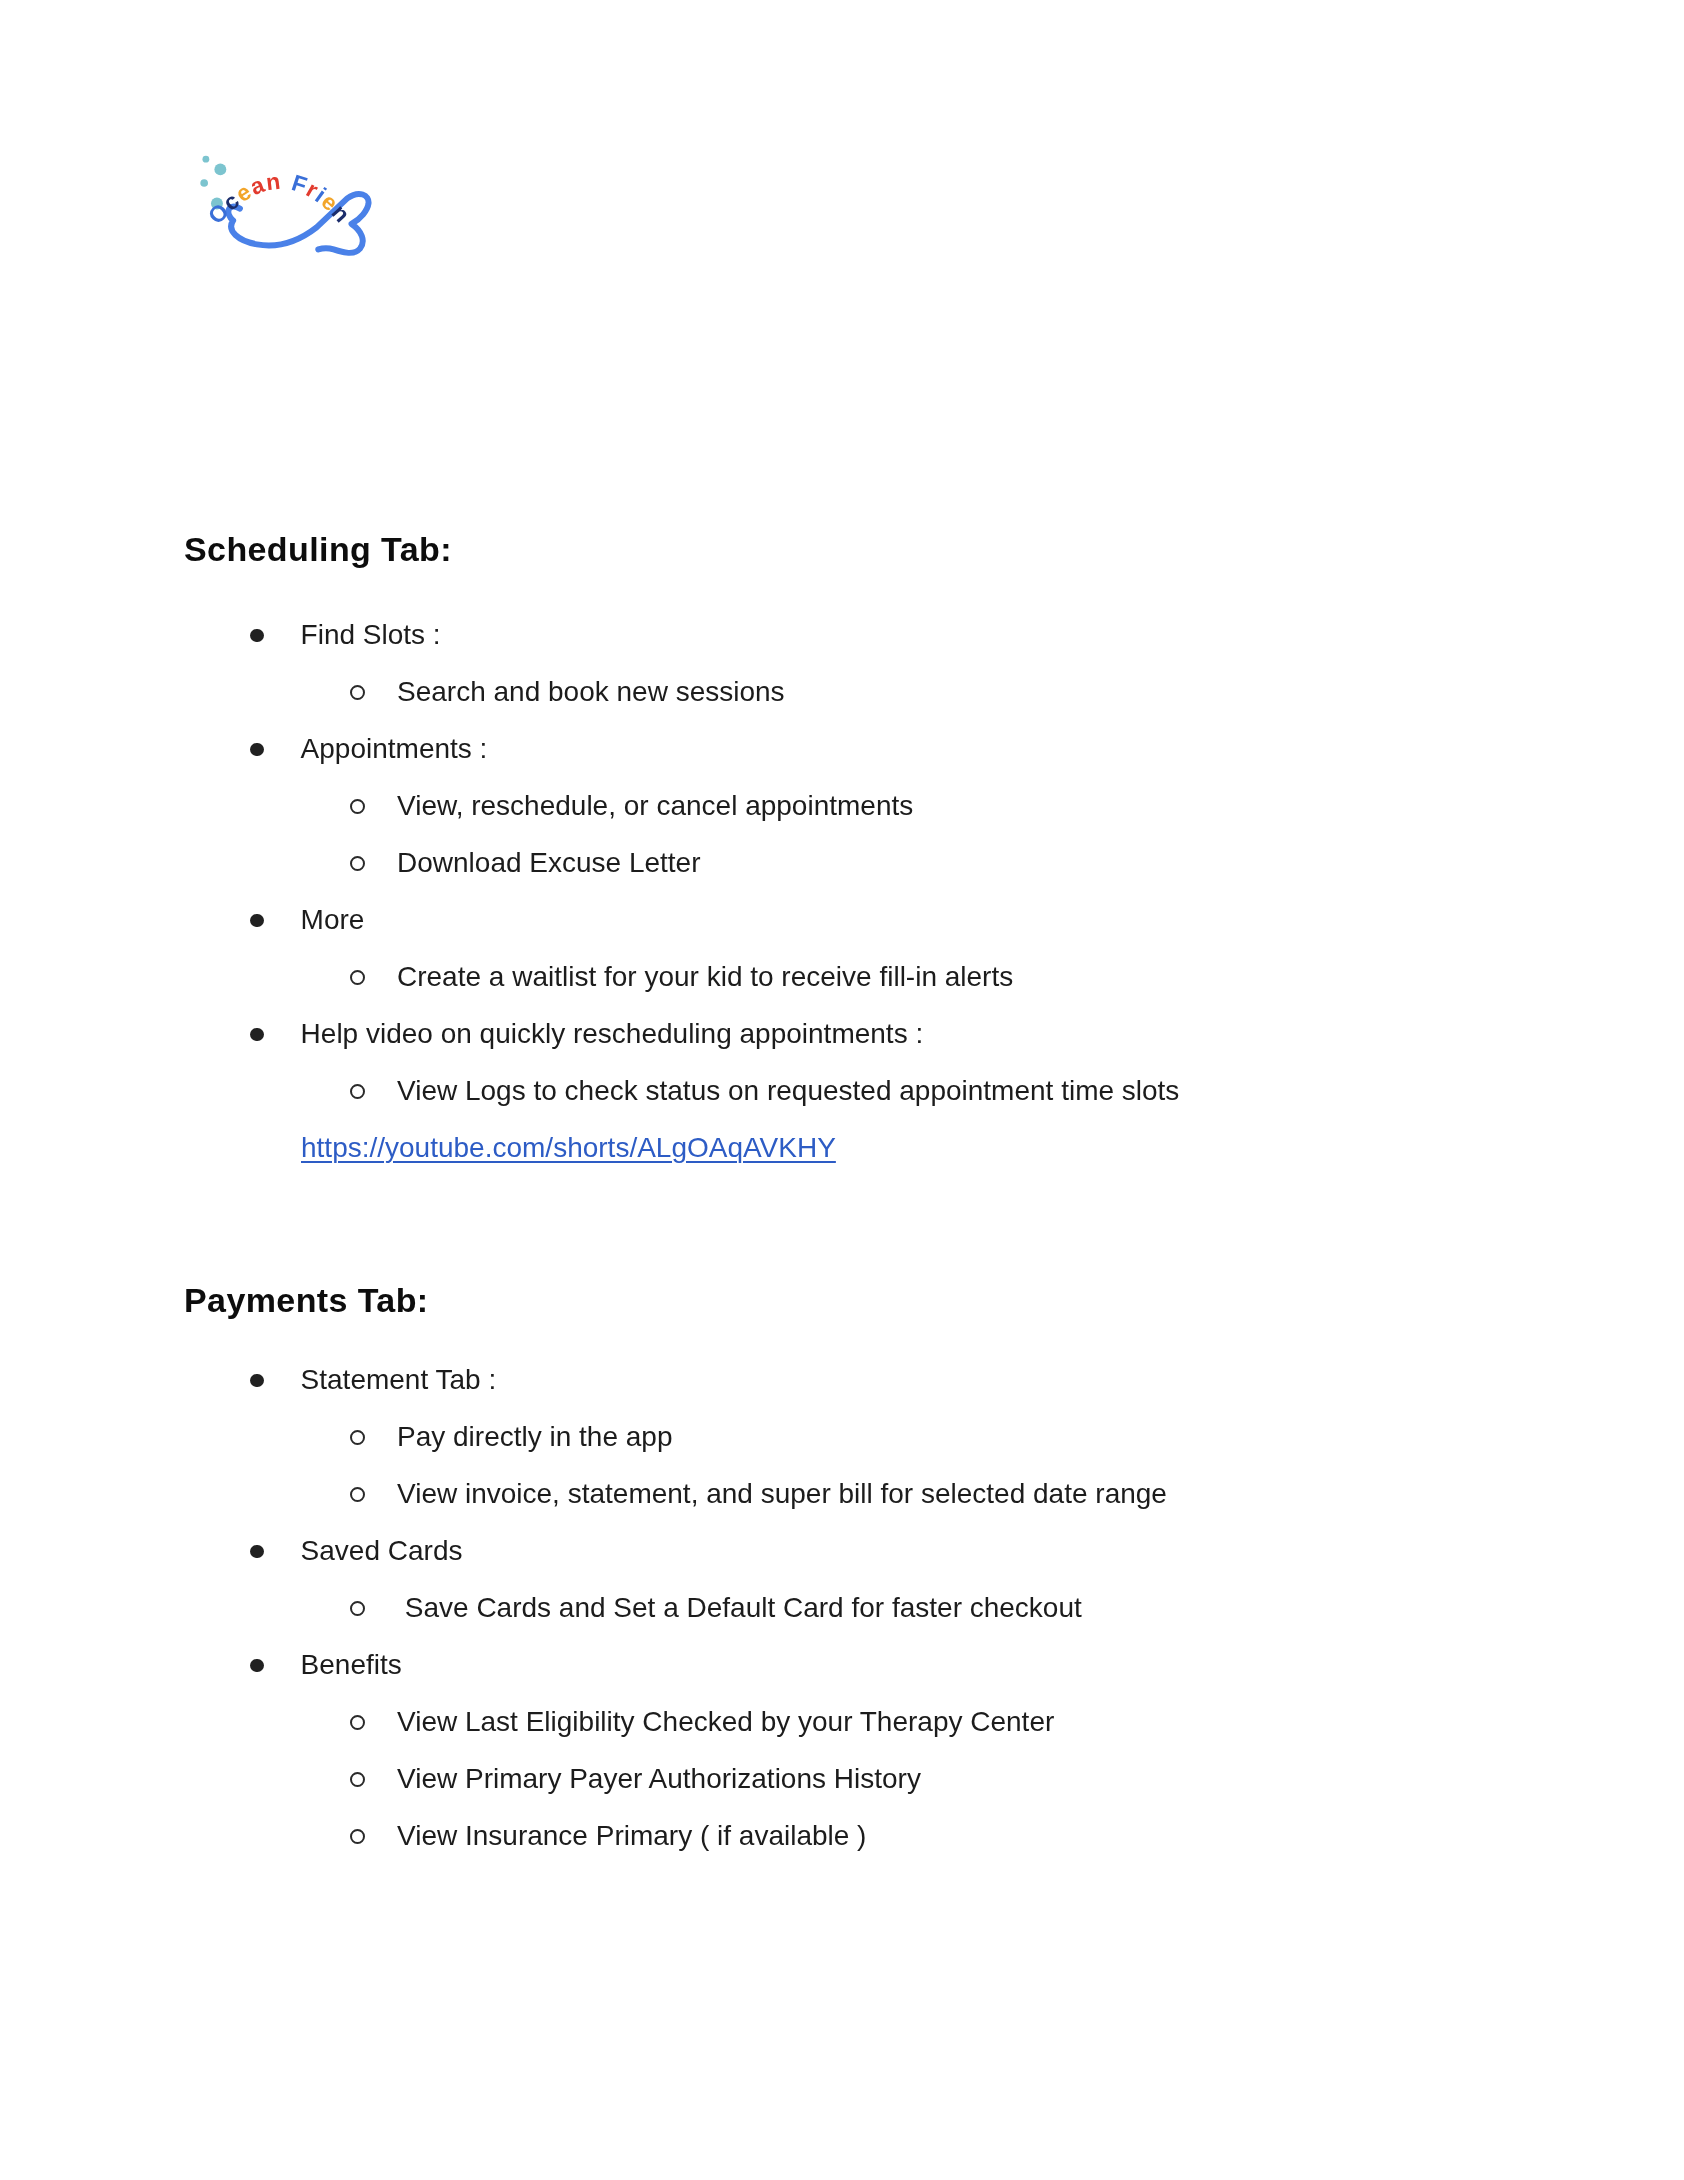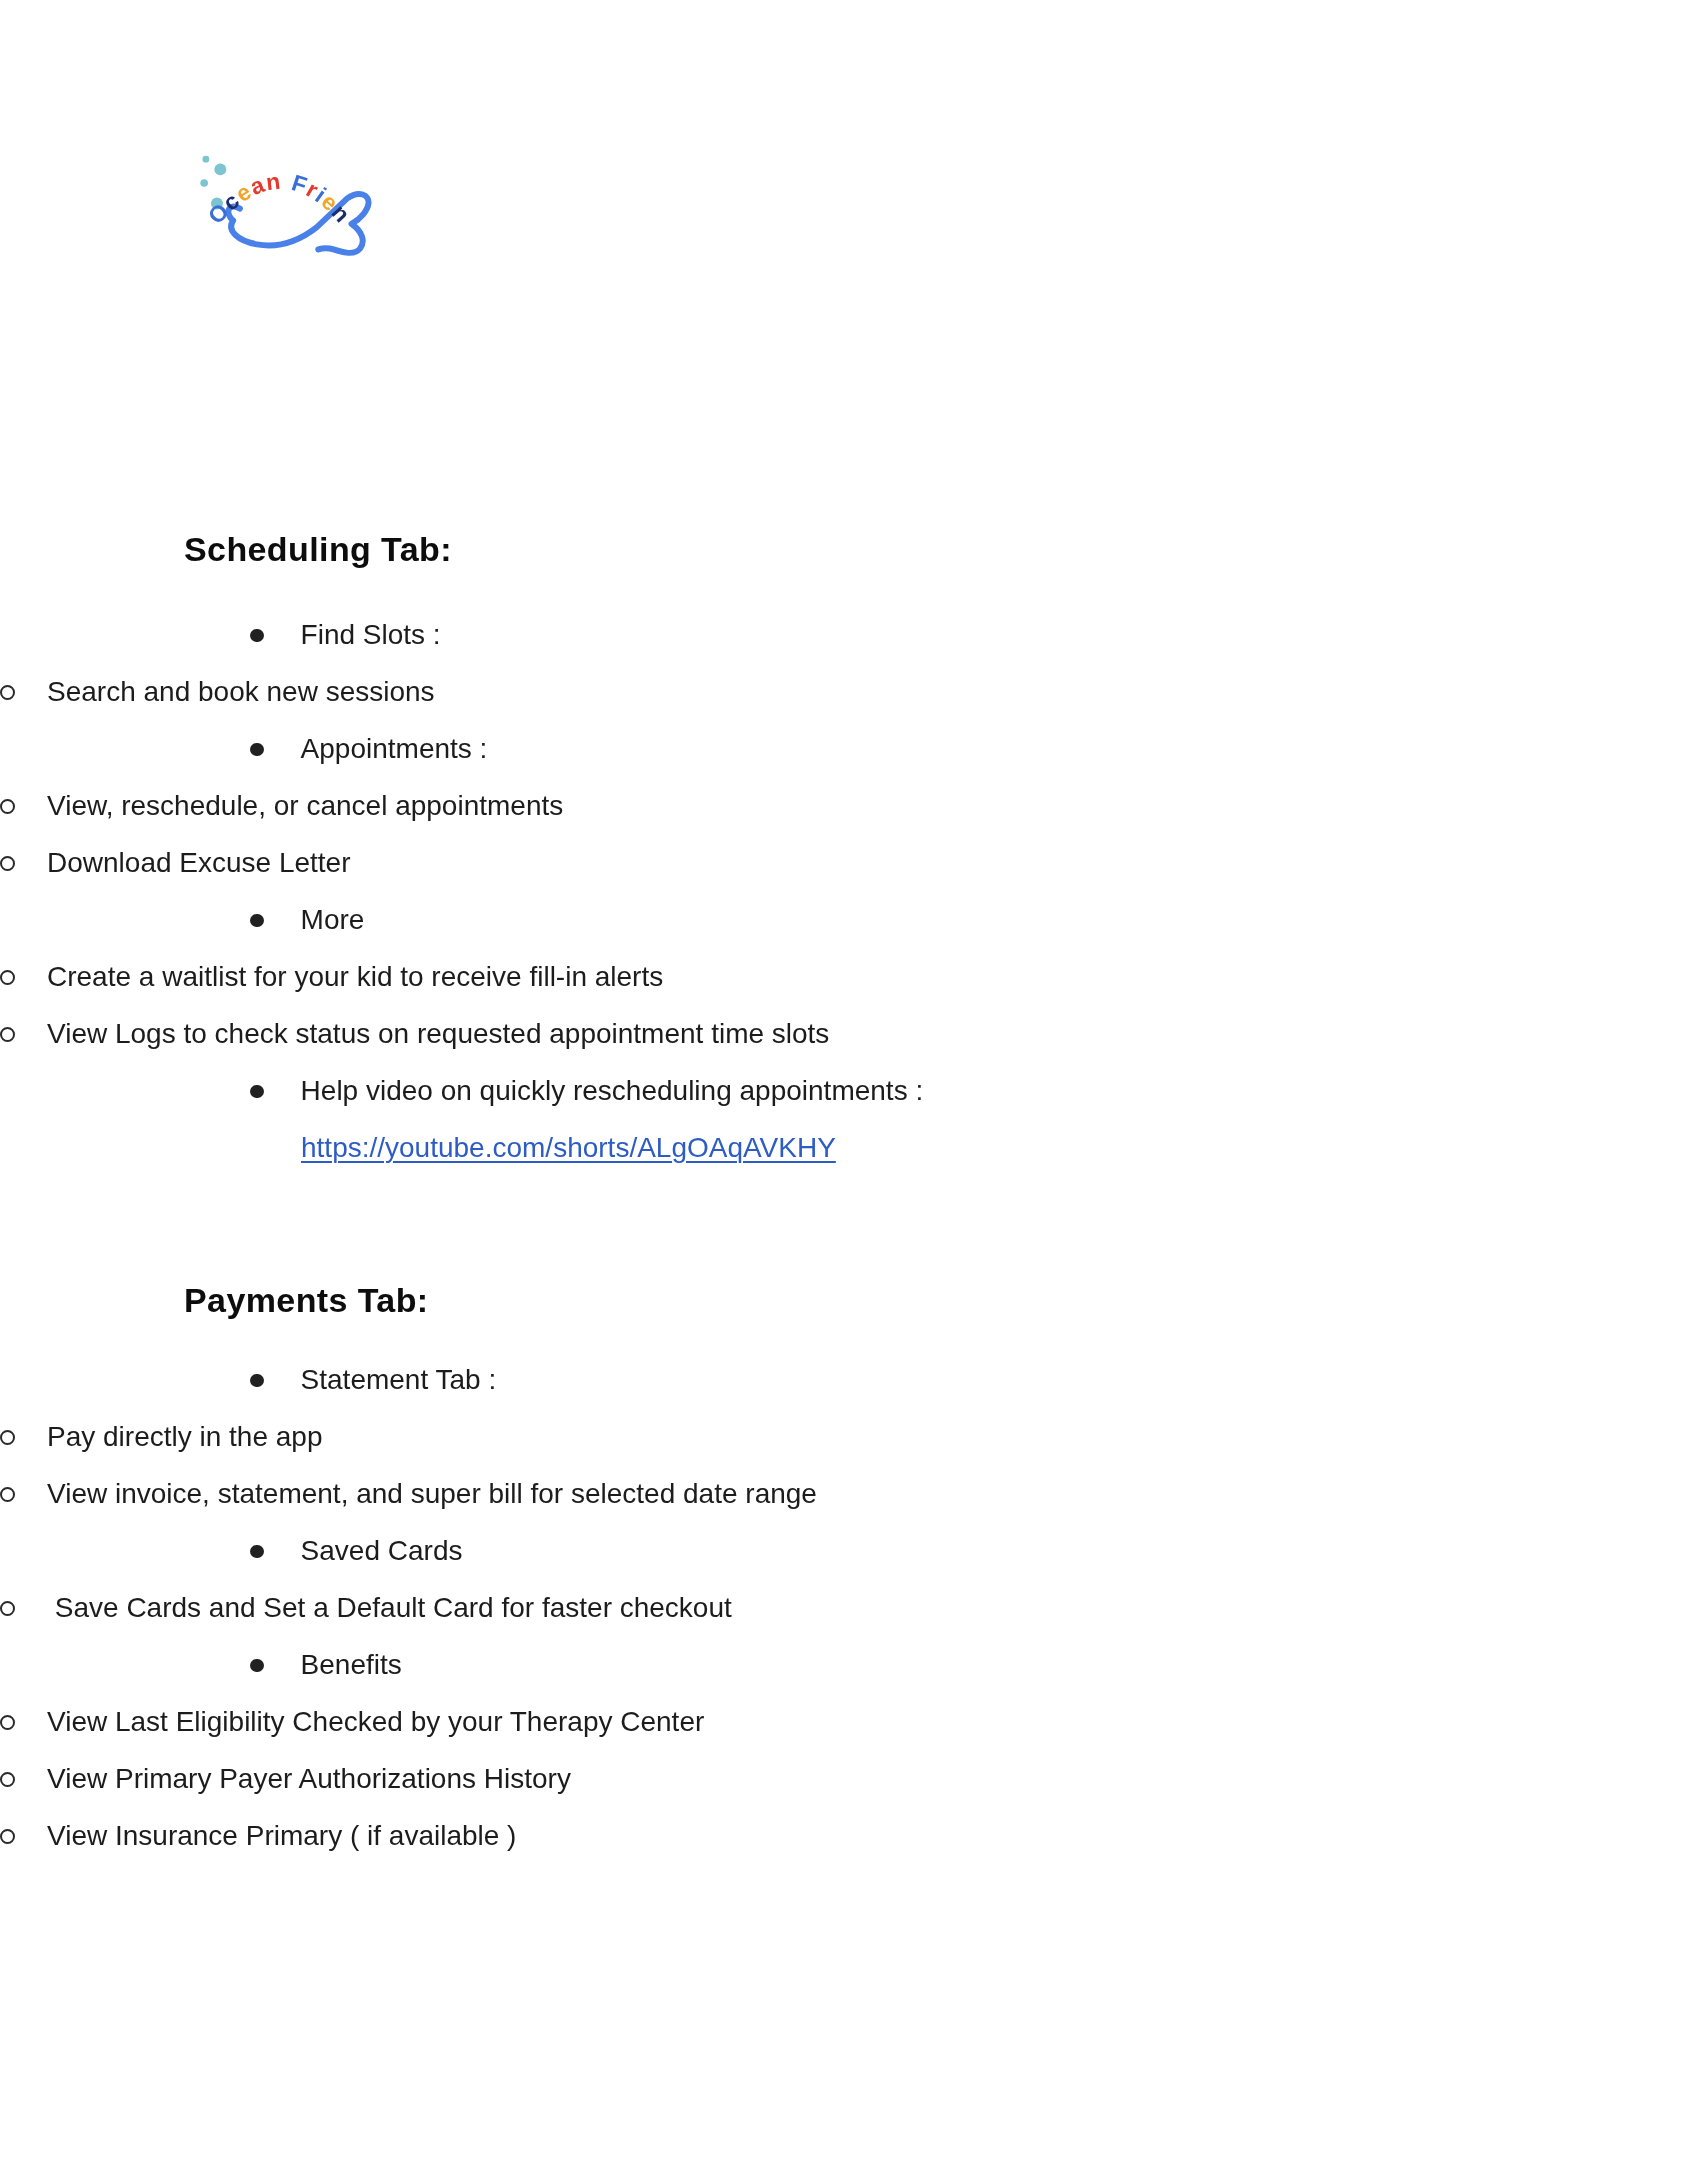--- a/index.html
+++ b/index.html
@@ -40,21 +40,21 @@
   #sec-1-list { top: 1351px; }
   .row {
     display: flex;
     align-items: center;
     height: 57px;
     font-size: 28px;
     color: #1c1c1c;
   }
   .row .txt { white-space: pre; }
   .row.l1 { padding-left: 250px; }
-  .row.l2 { }
+  .row.l2 { padding-left: 350px; }
   .row.llink { padding-left: 301px; }
   .b1 {
     flex: 0 0 auto;
     width: 13.6px; height: 13.6px;
     border-radius: 50%;
     background: #212121;
     margin-right: 37px;
     margin-top: 1.7px;
   }
   .b2 {
@@ -132,27 +132,27 @@
           <span class="txt">Download Excuse Letter</span>
         </div>
         <div class="row l1">
           <span class="b1"></span>
           <span class="txt">More</span>
         </div>
         <div class="row l2">
           <span class="b2"></span>
           <span class="txt">Create a waitlist for your kid to receive fill-in alerts</span>
         </div>
+        <div class="row l1">
+          <span class="b1"></span>
+          <span class="txt">Help video on quickly rescheduling appointments :</span>
+        </div>
         <div class="row l2">
           <span class="b2"></span>
           <span class="txt">View Logs to check status on requested appointment time slots</span>
-        </div>
-        <div class="row l1">
-          <span class="b1"></span>
-          <span class="txt">Help video on quickly rescheduling appointments :</span>
         </div>
         <div class="row llink">
           <a class="doc-link txt" href="#">https://youtube.com/shorts/ALgOAqAVKHY</a>
         </div>
       </div>
       <div class="section-heading" id="sec-1-heading">Payments Tab:</div>
       <div class="list" id="sec-1-list">
         <div class="row l1">
           <span class="b1"></span>
           <span class="txt">Statement Tab :</span>

